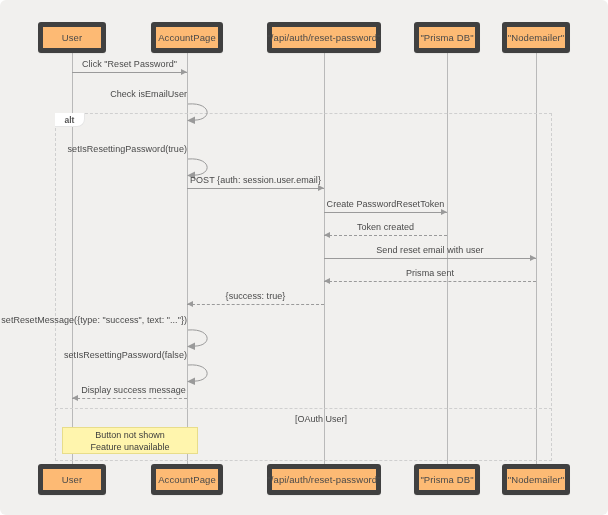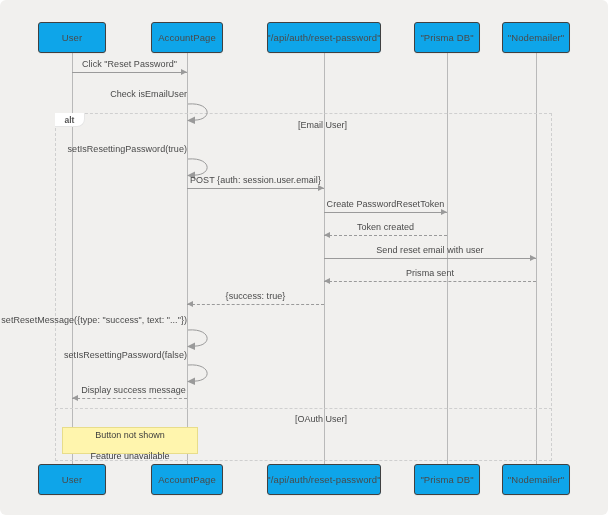--- a/index.html
+++ b/index.html
@@ -19,22 +19,22 @@
     border-radius: 6px;
     overflow: hidden;
   }
   .lifeline {
     position: absolute;
     width: 1px;
     background: #b9b9b9;
   }
   .actor-box {
     position: absolute;
-    background: #0ea5e9;
-    border: 1px solid #404040;
+    background: #fdba74;
+    border: 5px solid #404040;
     border-radius: 3px;
     box-shadow: 0 1px 1px rgba(0,0,0,0.05);
     display: flex;
     align-items: center;
     justify-content: center;
     box-sizing: border-box;
   }
   .actor-label {
     font-size: 9.5px;
     color: #4a4a4a;
@@ -113,36 +113,34 @@
     display: flex;
     flex-direction: column;
     align-items: center;
     justify-content: center;
   }
   .note-line {
     font-size: 9px;
     color: #3d3d3d;
     line-height: 12px;
     white-space: nowrap;
-    margin-top: 9px;
   }
 </style>
 </head>
 <body>
 
 <div id="canvas">
     <div class="lifeline" style="left: 72px; top: 53px; height: 411px;"></div>
     <div class="lifeline" style="left: 187px; top: 53px; height: 411px;"></div>
     <div class="lifeline" style="left: 324px; top: 53px; height: 411px;"></div>
     <div class="lifeline" style="left: 447px; top: 53px; height: 411px;"></div>
     <div class="lifeline" style="left: 536px; top: 53px; height: 411px;"></div>
     <div class="alt-frame" style="left: 55px; top: 113px; width: 497px; height: 348px;"></div>
     <div class="alt-divider" style="left: 55px; top: 408px; width: 497px;"></div>
     <div class="alt-tag" style="left: 55px; top: 113px; width: 30px; height: 14px;">alt</div>
-    <div class="alt-cond" style="left: 55px; top: 120px; width: 292px;">[Email User]</div>
     <div class="alt-cond" style="left: 55px; top: 414px; width: 292px;">[OAuth User]</div>
     <div class="actor-box" style="left: 38px; top: 22px; width: 68px; height: 31px;">
       <span class="actor-label">User</span>
     </div>
     <div class="actor-box" style="left: 151px; top: 22px; width: 72px; height: 31px;">
       <span class="actor-label">AccountPage</span>
     </div>
     <div class="actor-box" style="left: 267px; top: 22px; width: 114px; height: 31px;">
       <span class="actor-label">"/api/auth/reset-password"</span>
     </div>

